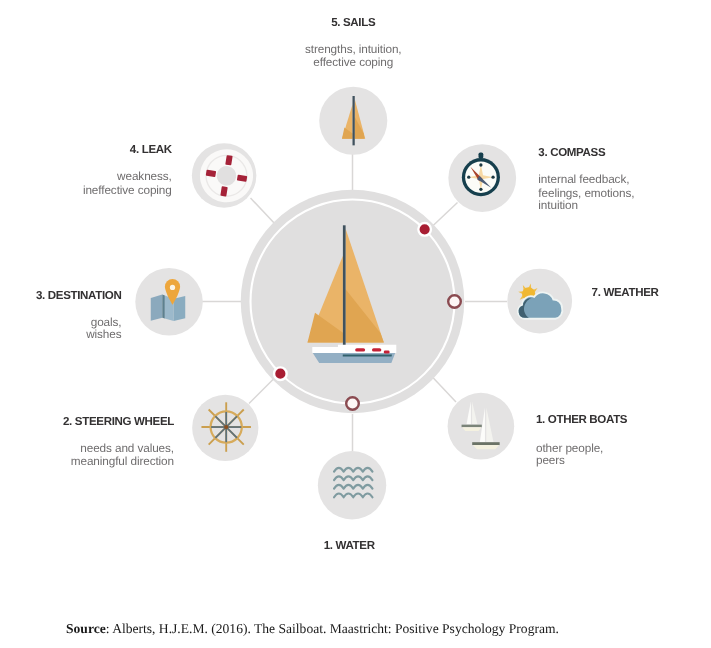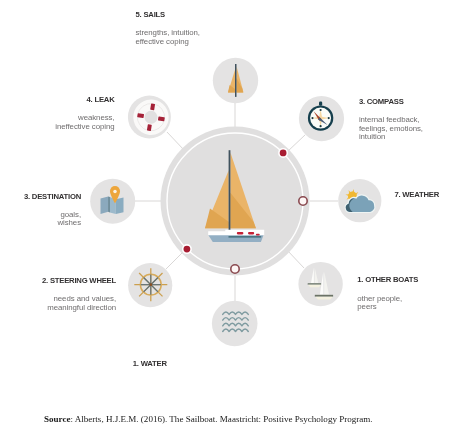--- a/index.html
+++ b/index.html
@@ -5,21 +5,21 @@
 <style>
   html,body{margin:0;padding:0;background:#ffffff;}
   body{width:474px;height:432px;font-family:"Liberation Sans",sans-serif;overflow:hidden;}
   #stage{position:relative;width:474px;height:432px;background:#fff;}
   #wires{position:absolute;left:0;top:0;width:474px;height:432px;}
   .lbl{position:absolute;}
   .lbl .t{font-weight:bold;font-size:7.7px;letter-spacing:-0.22px;color:#333132;white-space:nowrap;
           line-height:7.7px;}
   .lbl .d{font-size:7.85px;letter-spacing:-0.07px;color:#6f6d6e;line-height:8.75px;white-space:pre;}
   .lbl.r{text-align:right;}
-  .lbl.c{text-align:left;}
+  .lbl.c{text-align:center;}
   .lbl.l{text-align:left;}
   .src{position:absolute;left:0;width:474px;line-height:10.02px;
        font-family:"Liberation Serif",serif;font-size:9.05px;color:#191919;padding-left:44px;}
   .src b{font-weight:bold;}
 </style>
 </head>
 <body>
 
 <div id="stage">
 

